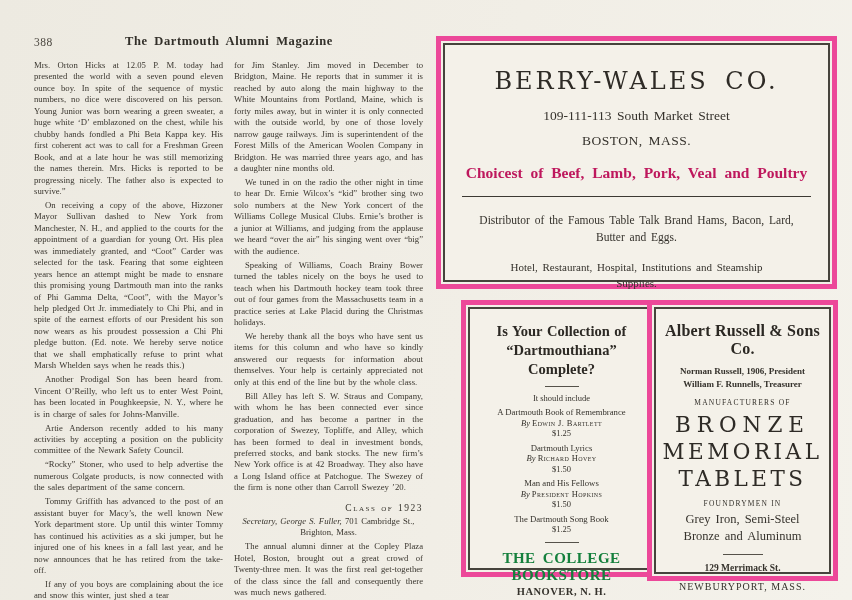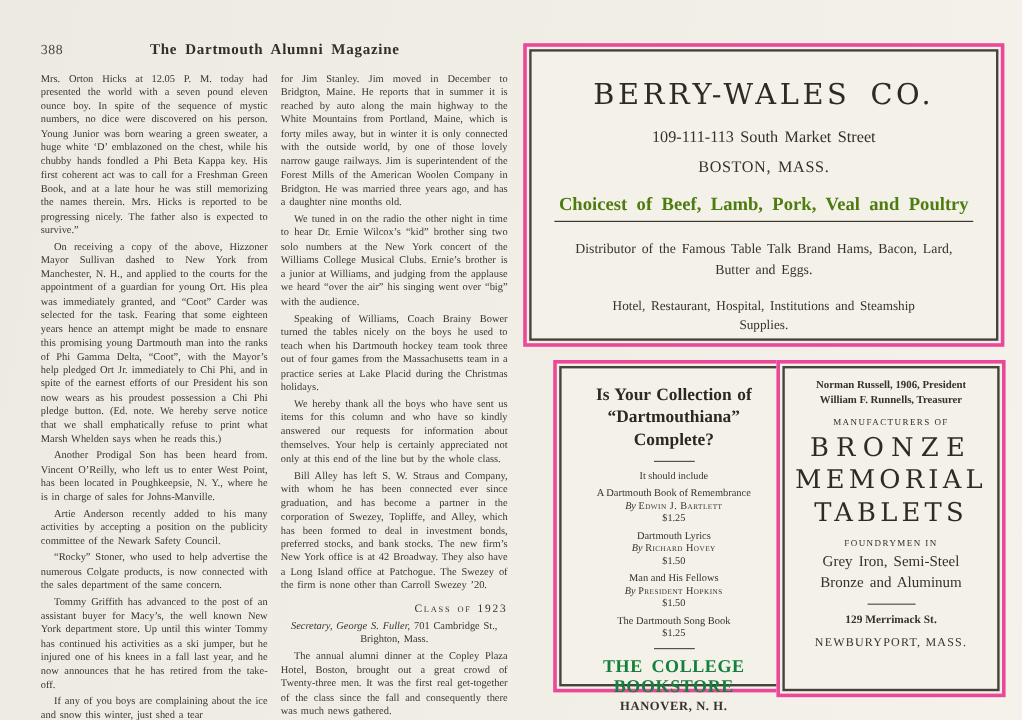--- a/index.html
+++ b/index.html
@@ -22,32 +22,32 @@
   .col{width:189px;font-size:8.7px;line-height:11.45px;text-align:justify;
     word-spacing:1px;color:#3a362f;}
   .col p{margin:0 0 2.5px 0;text-indent:11px;}
   .col p.noindent{text-indent:0;}
   .class-heading{text-align:right;font-variant:small-caps;letter-spacing:1.5px;
     font-size:9.5px;margin:9px 0 2px 0;color:#36332c;}
   .secretary{text-align:center;font-size:8.7px;line-height:11px;margin-bottom:3px;}
   .secretary .ital{font-style:italic;}
 
   
-  .ad-box{position:absolute;border:3px solid #ec4899;padding:2px;background:#f3f0e8;box-sizing:border-box;}
+  .ad-box{position:absolute;border:5px solid #ec4899;padding:2px;background:#f3f0e8;box-sizing:border-box;}
   .ad-inner{border:2px solid #46433c;width:100%;height:100%;box-sizing:border-box;
     text-align:center;background:#f4f1e9;}
 
   .berry{left:436px;top:36px;width:401px;height:253px;}
   .berry .title{font-family:"DejaVu Serif", serif;font-size:24px;letter-spacing:3px;
     word-spacing:6px;margin-top:22px;color:#2e2b26;}
   .berry .addr{font-size:13.5px;margin-top:13px;word-spacing:2px;}
   .berry .city{font-size:13.5px;margin-top:9px;letter-spacing:0.5px;word-spacing:2px;}
   .berry .tagline-wrap{margin-top:15px;}
   .berry .tagline{display:inline-block;font-weight:bold;font-size:15.5px;word-spacing:4px;
-    border-bottom:1.5px solid #3c3933;padding:0 4px 4px 4px;color:#4d7c0f;}
+    border-bottom:1.5px solid #3c3933;padding:0 4px 14px 4px;color:#be185d;}
   .berry .dist{font-size:11.5px;line-height:17px;margin-top:15px;padding:0 30px;word-spacing:2px;}
   .berry .hotel{font-size:11px;line-height:16px;margin-top:13px;padding:0 60px;word-spacing:2px;}
 
   .bookad{left:461px;top:300px;width:201px;height:277px;}
   .bookad .headline{font-weight:bold;font-size:14.5px;line-height:19px;margin-top:13px;
     padding:0 8px;color:#2c2924;word-spacing:1px;}
   .rule{width:34px;border-top:1px solid #55524a;margin:7px auto 0 auto;}
   .bookad .include{font-size:8.5px;margin-top:6px;}
   .book{margin-top:4px;font-size:8.5px;line-height:10.5px;}
   .book .bt{font-size:8.7px;}
@@ -147,20 +147,21 @@
 
       <div class="rule"></div>
       <div class="store">THE COLLEGE BOOKSTORE</div>
       <div class="hanover">HANOVER, N. H.</div>
       <div class="orders">All Orders Filled the Day They are Received</div>
     </div>
   </div>
 
   <div class="ad-box russell">
     <div class="ad-inner">
+      <div class="headline">Albert Russell &amp; Sons Co.</div>
       <div class="officers">
         <div>Norman Russell, 1906, President</div>
         <div>William F. Runnells, Treasurer</div>
       </div>
       <div class="mfr">Manufacturers of</div>
       <div class="big first">BRONZE</div>
       <div class="big">MEMORIAL</div>
       <div class="big">TABLETS</div>
       <div class="foundry">Foundrymen in</div>
       <div class="materials">

